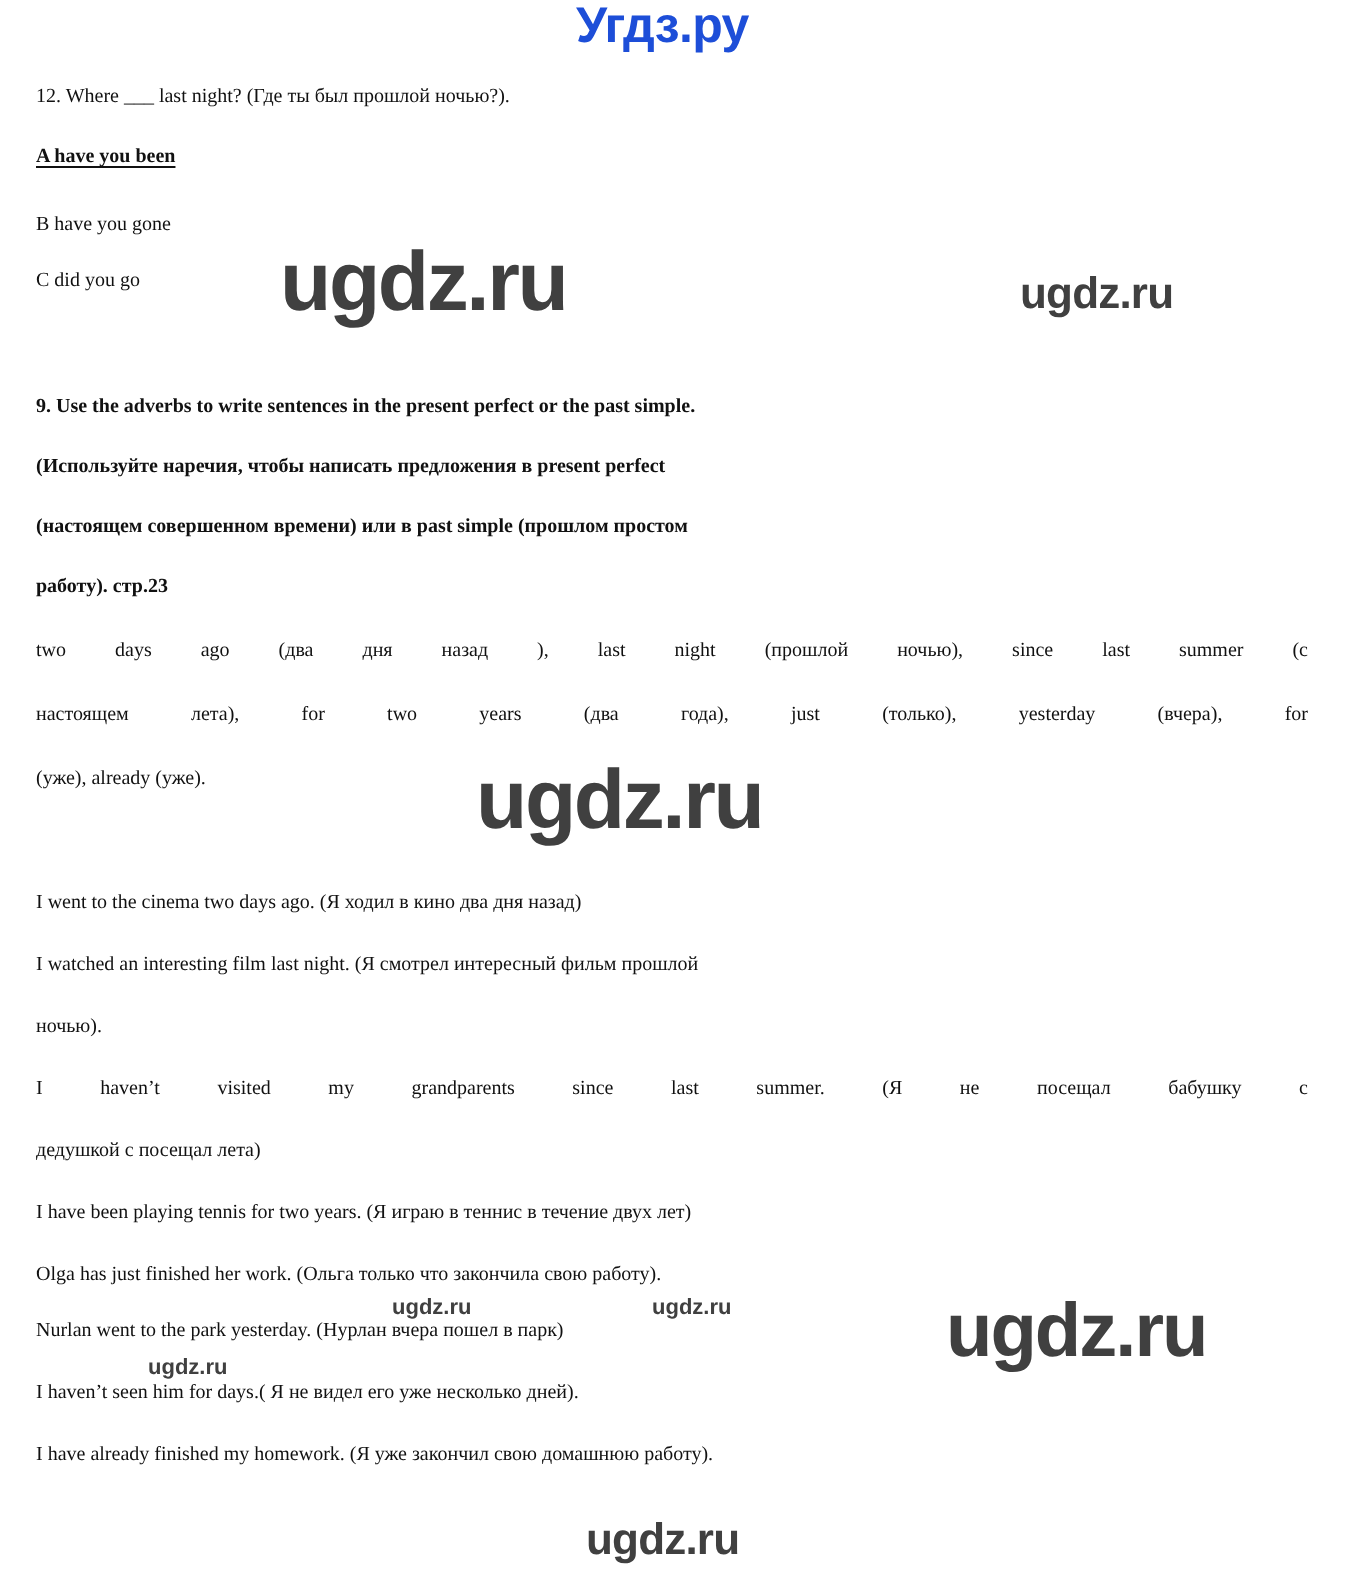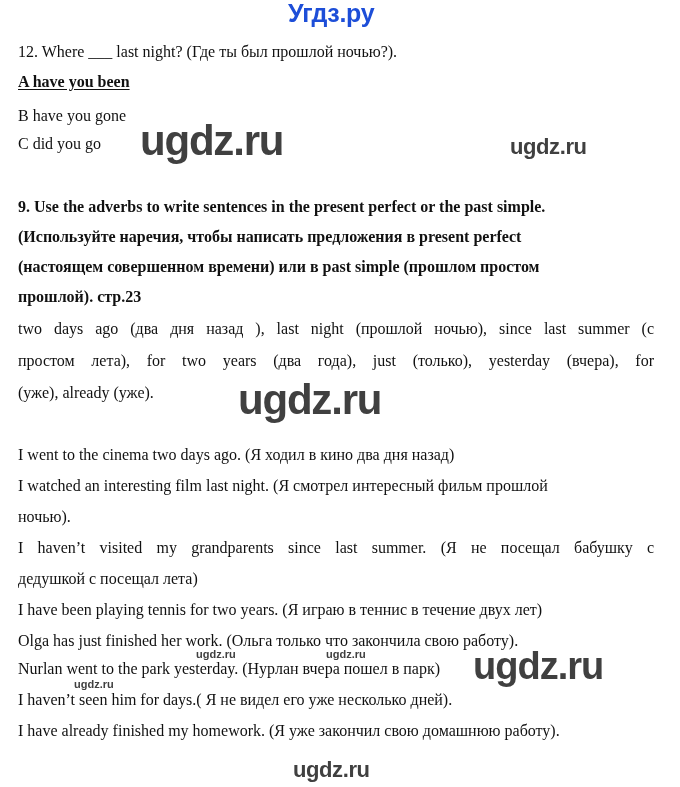--- a/index.html
+++ b/index.html
@@ -36,21 +36,21 @@
   
   .doc {
     position: absolute;
     top: 0;
     left: 0;
     width: 680px;
     height: 787px;
   }
   .line {
     position: absolute;
-    font-size: 16px;
+    font-size: 10px;
     line-height: 1;
     white-space: nowrap;
     color: #111111;
   }
   .line.just {
     white-space: normal;
     text-align: justify;
     text-align-last: justify;
     line-height: 1;
   }
@@ -87,25 +87,25 @@
     <div class="line" style="left:18px; top:108px;">B have you gone</div>
 
     <div class="line" style="left:18px; top:136px;">C did you go</div>
 
     <div class="line bold" style="left:18px; top:199px;">9. Use the adverbs to write sentences in the present perfect or the past simple.</div>
 
     <div class="line bold" style="left:18px; top:229px;">(Используйте наречия, чтобы написать предложения в present perfect</div>
 
     <div class="line bold" style="left:18px; top:259px;">(настоящем совершенном времени) или в past simple (прошлом простом</div>
 
-    <div class="line bold" style="left:18px; top:289px;">прошлой). стр.23</div>
+    <div class="line bold" style="left:18px; top:289px;">работу). стр.23</div>
 
     <div class="line just" style="left:18px; top:321px; width:636px;">two days ago (два дня назад ), last night (прошлой ночью), since last summer (с</div>
 
-    <div class="line just" style="left:18px; top:353px; width:636px;">простом лета), for two years (два года), just (только), yesterday (вчера), for</div>
+    <div class="line just" style="left:18px; top:353px; width:636px;">настоящем лета), for two years (два года), just (только), yesterday (вчера), for</div>
 
     <div class="line" style="left:18px; top:385px;">(уже), already (уже).</div>
 
     <div class="line" style="left:18px; top:447px;"> I went to the cinema two days ago. (Я ходил в кино два дня назад)</div>
 
     <div class="line" style="left:18px; top:478px;">I watched an interesting film last night. (Я смотрел интересный фильм прошлой</div>
     <div class="line" style="left:18px; top:509px;">ночью).</div>
 
     <div class="line just" style="left:18px; top:540px; width:636px;">I haven’t visited my grandparents since last summer. (Я не посещал бабушку с</div>
     <div class="line" style="left:18px; top:571px;">дедушкой с посещал лета)</div>

